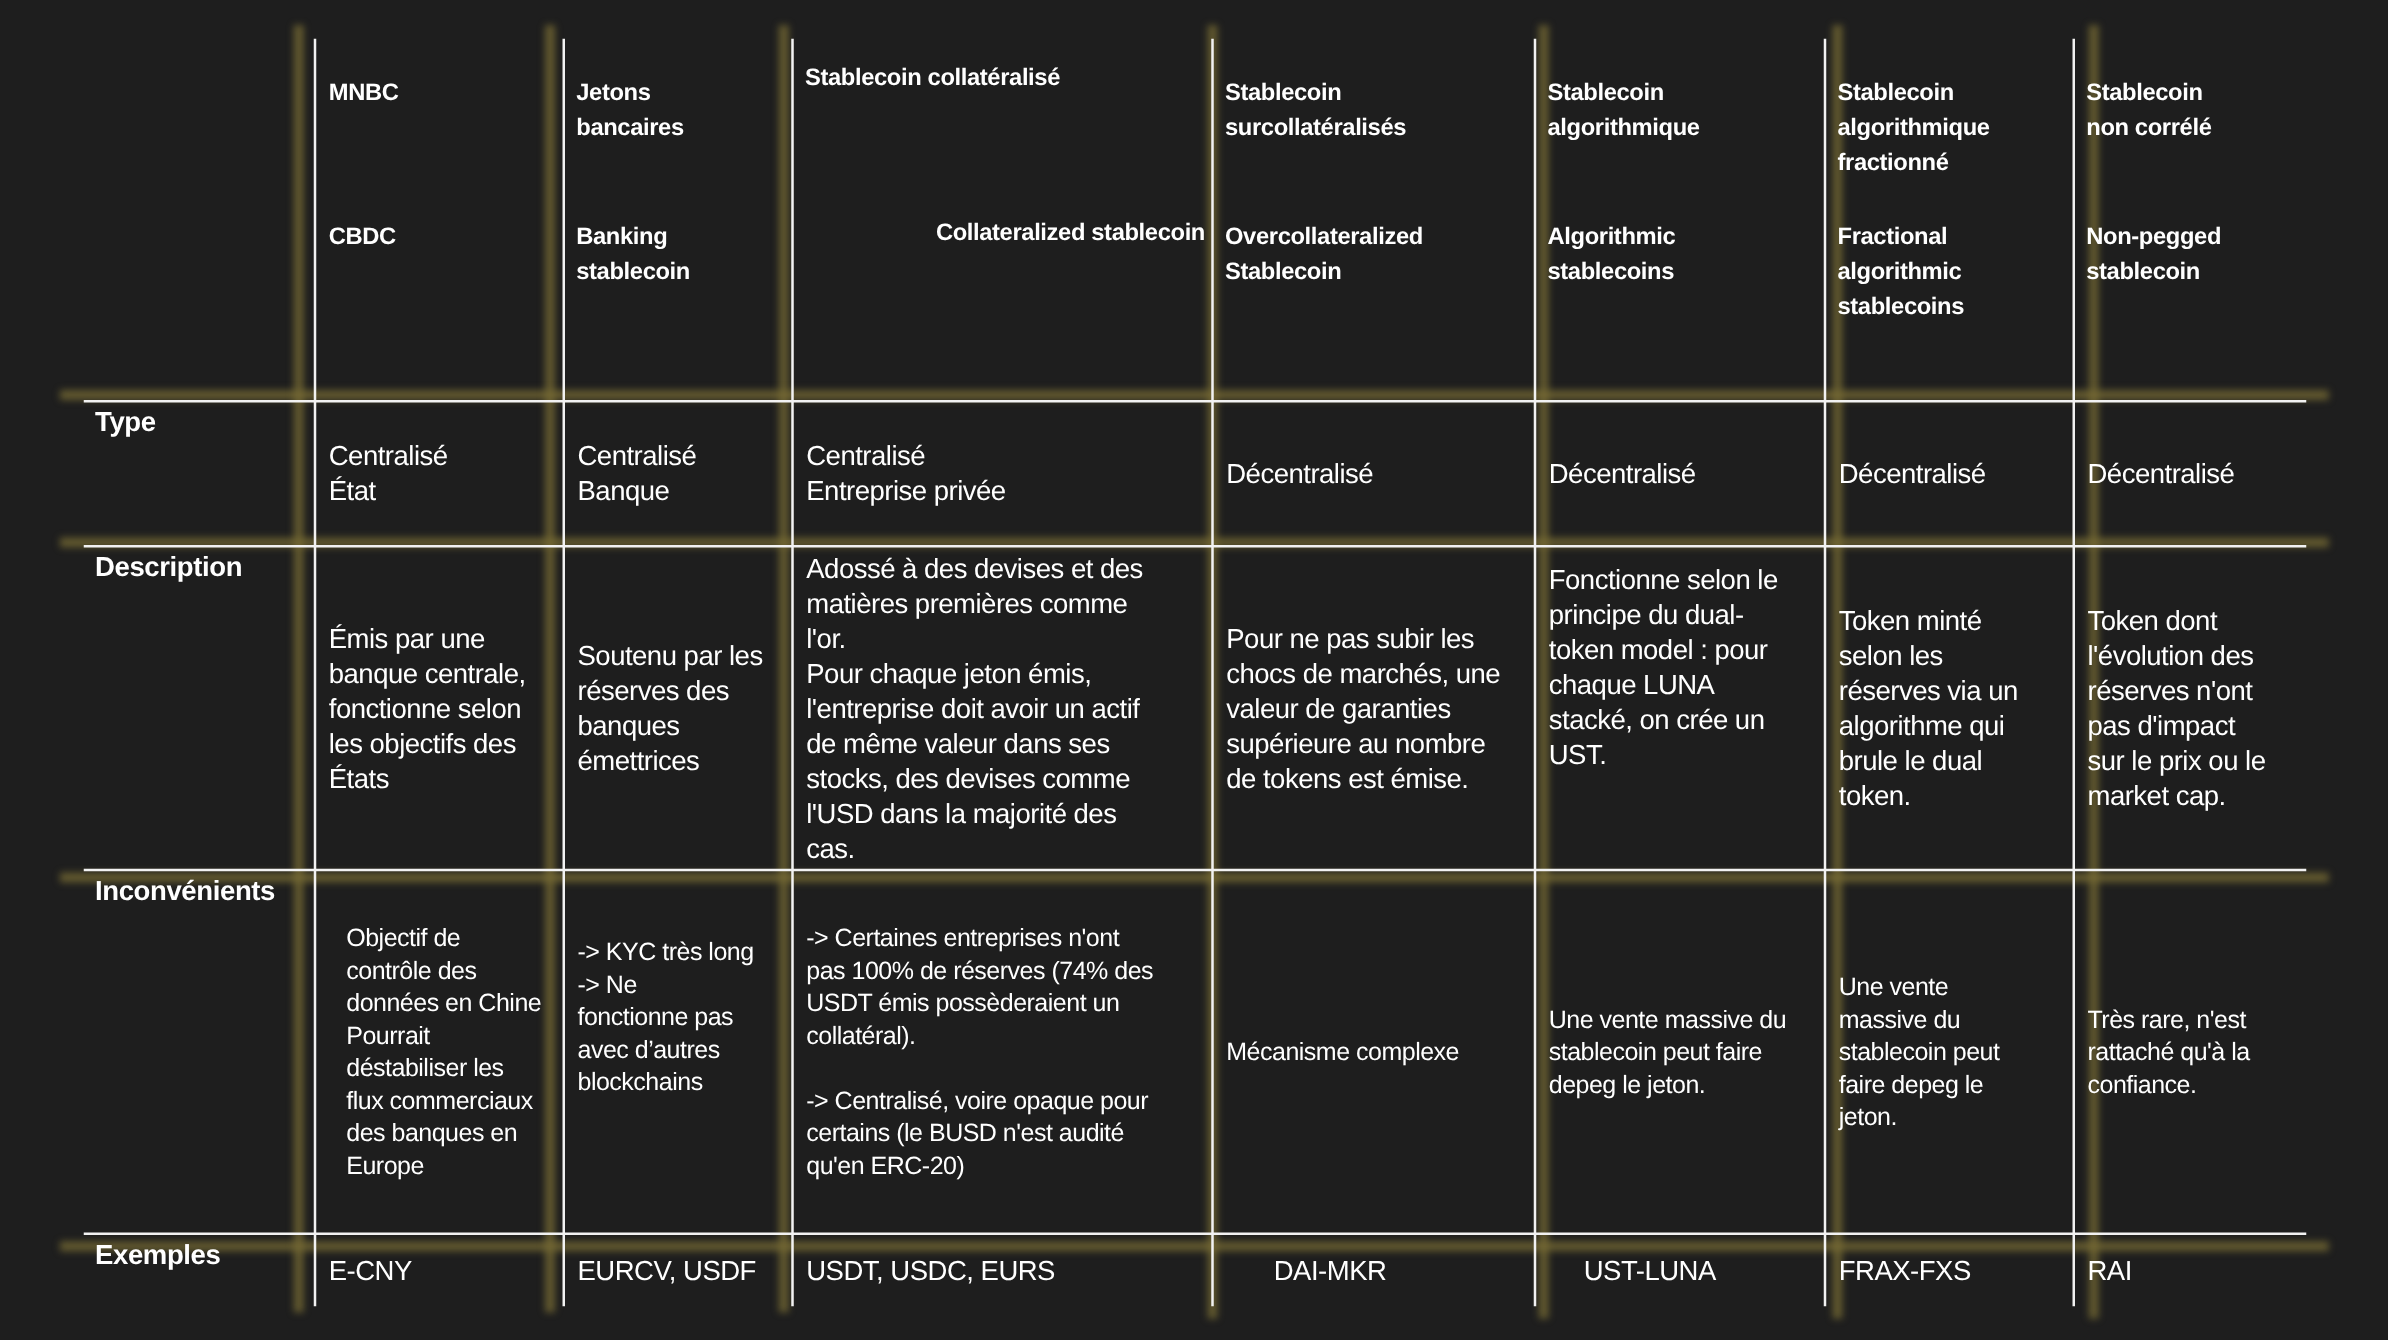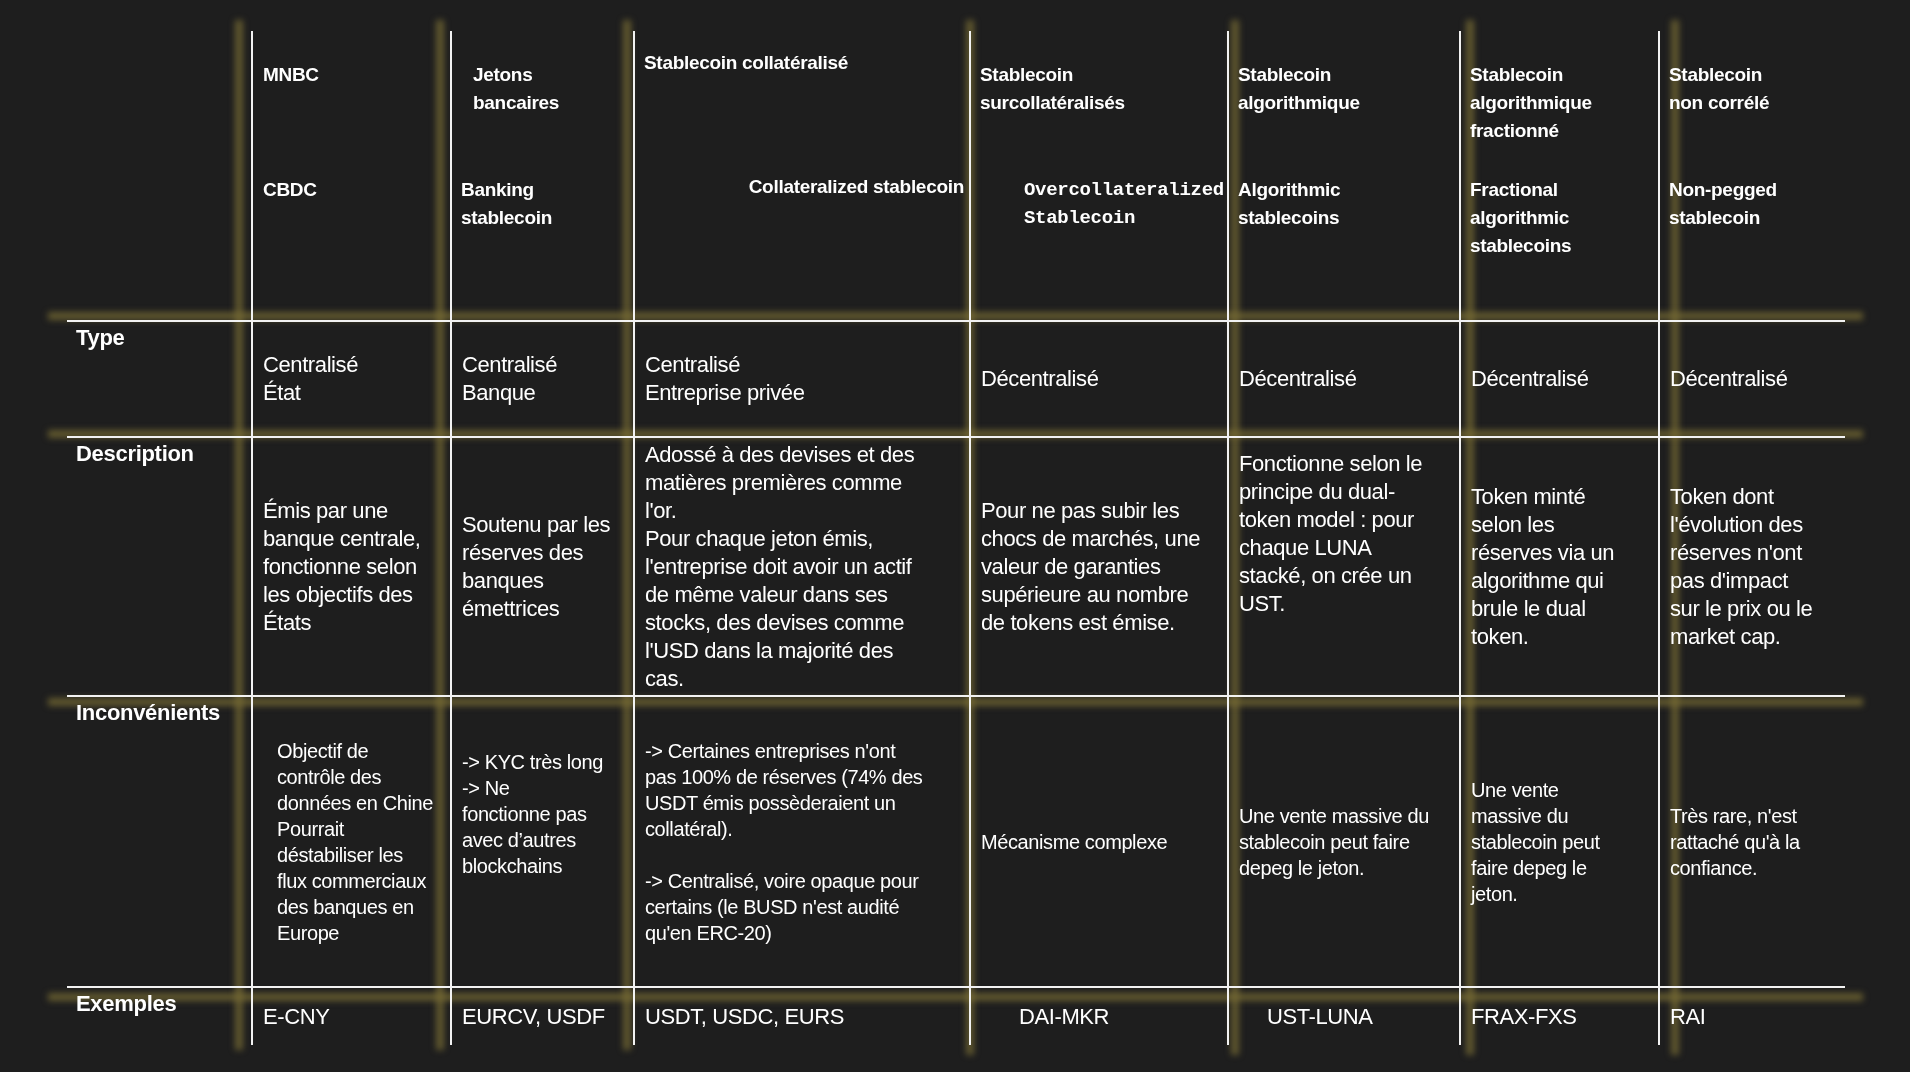--- a/index.html
+++ b/index.html
@@ -76,40 +76,40 @@
   <div class="line-v" style="left:1658px; top:31px; height:1014px;"></div>
 
   <div class="line-h" style="left:67px; top:320px; width:1778px;"></div>
   <div class="line-h" style="left:67px; top:436px; width:1778px;"></div>
   <div class="line-h" style="left:67px; top:695px; width:1778px;"></div>
   <div class="line-h" style="left:67px; top:986px; width:1778px;"></div>
 </div>
 
 <div>
   <div class="hdr" style="left:263px; top:61px; width:180px; white-space:pre-line;">MNBC</div>
-  <div class="hdr" style="left:461px; top:61px; width:170px; white-space:pre-line;margin-left:12px;">Jetons
+  <div class="hdr" style="left:461px; top:61px; width:170px; white-space:pre-line;">Jetons
 bancaires</div>
   <div class="hdr" style="left:644px; top:49px; width:320px; white-space:pre-line;">Stablecoin collatéralisé</div>
   <div class="hdr" style="left:980px; top:61px; width:245px; white-space:pre-line;">Stablecoin
 surcollatéralisés</div>
   <div class="hdr" style="left:1238px; top:61px; width:220px; white-space:pre-line;">Stablecoin
 algorithmique</div>
   <div class="hdr" style="left:1470px; top:61px; width:185px; white-space:pre-line;">Stablecoin
 algorithmique
 fractionné</div>
   <div class="hdr" style="left:1669px; top:61px; width:185px; white-space:pre-line;">Stablecoin
 non corrélé</div>
 </div>
 
 <div>
   <div class="hdr" style="left:263px; top:176px; width:180px; white-space:pre-line;">CBDC</div>
   <div class="hdr" style="left:461px; top:176px; width:170px; white-space:pre-line;">Banking
 stablecoin</div>
   <div class="hdr" style="left:644px; top:173px; width:320px; white-space:pre-line;text-align:right;">Collateralized stablecoin</div>
-  <div class="hdr" style="left:1024px; top:176px; width:245px; white-space:pre-line;font-family:Liberation Mono, monospace;">Overcollateralized
+  <div class="hdr" style="left:980px; top:176px; width:245px; white-space:pre-line;">Overcollateralized
 Stablecoin</div>
   <div class="hdr" style="left:1238px; top:176px; width:220px; white-space:pre-line;">Algorithmic
 stablecoins</div>
   <div class="hdr" style="left:1470px; top:176px; width:185px; white-space:pre-line;">Fractional
 algorithmic
 stablecoins</div>
   <div class="hdr" style="left:1669px; top:176px; width:185px; white-space:pre-line;">Non-pegged
 stablecoin</div>
 </div>
 

